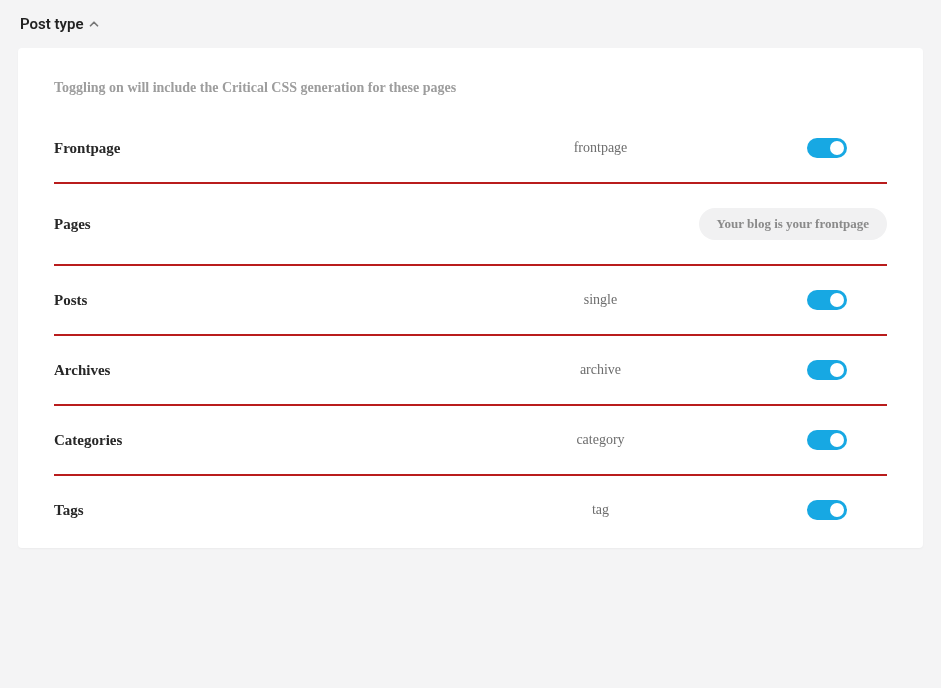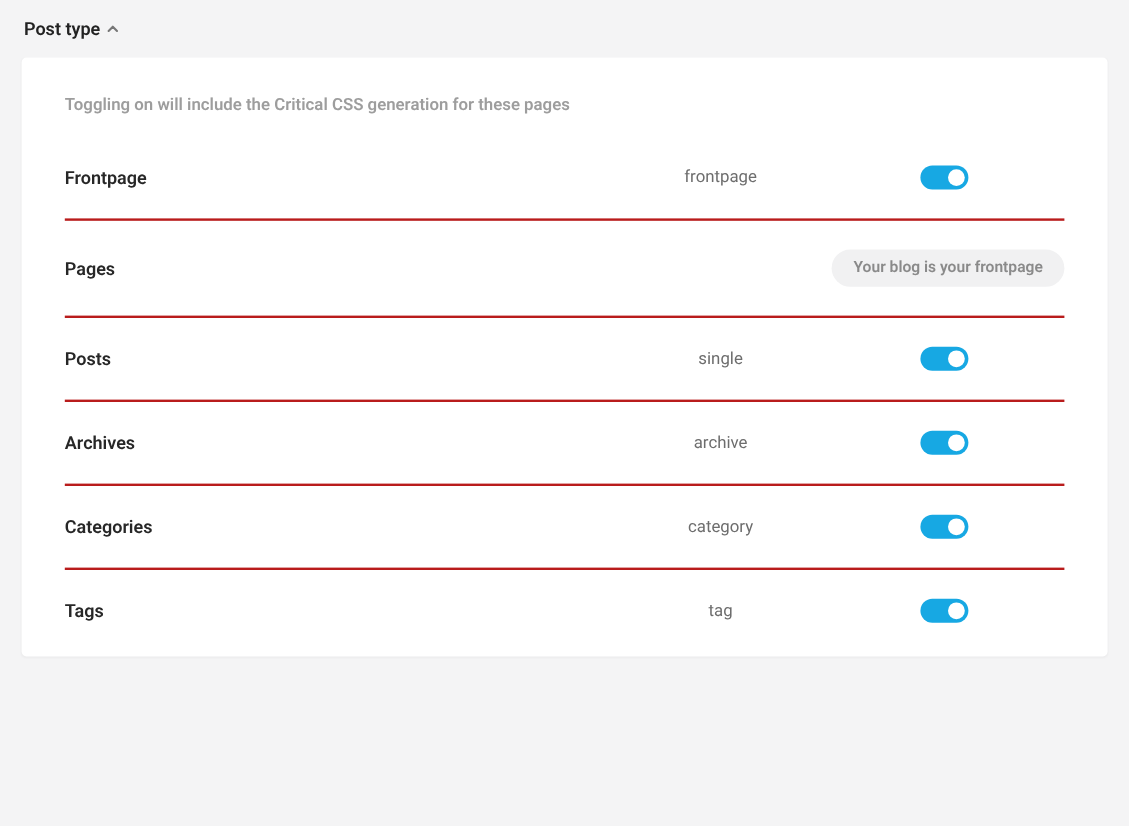--- a/index.html
+++ b/index.html
@@ -29,20 +29,21 @@
     justify-content: center;
     cursor: pointer;
     color: #777;
   }
   .card {
     background: #fff;
     margin: 0 18px 14px 18px;
     border-radius: 4px;
     box-shadow: 0 1px 2px rgba(0,0,0,0.04);
     padding: 32px 36px 4px 36px;
+    font-family: Liberation Serif, serif;
   }
   .description {
     color: #9d9d9d;
     font-size: 14px;
     font-weight: 600;
     margin-bottom: 18px;
   }
   .row {
     display: flex;
     align-items: center;
@@ -58,21 +59,21 @@
   }
   .row-value {
     flex: 1;
     text-align: center;
     font-size: 14px;
     color: #6d6d6d;
   }
   .row-control {
     flex: 0 0 120px;
     display: flex;
-    justify-content: flex-start;
+    justify-content: center;
     align-items: center;
   }
   .toggle {
     width: 40px;
     height: 20px;
     border-radius: 20px;
     background: #17a8e3;
     position: relative;
     cursor: pointer;
   }

